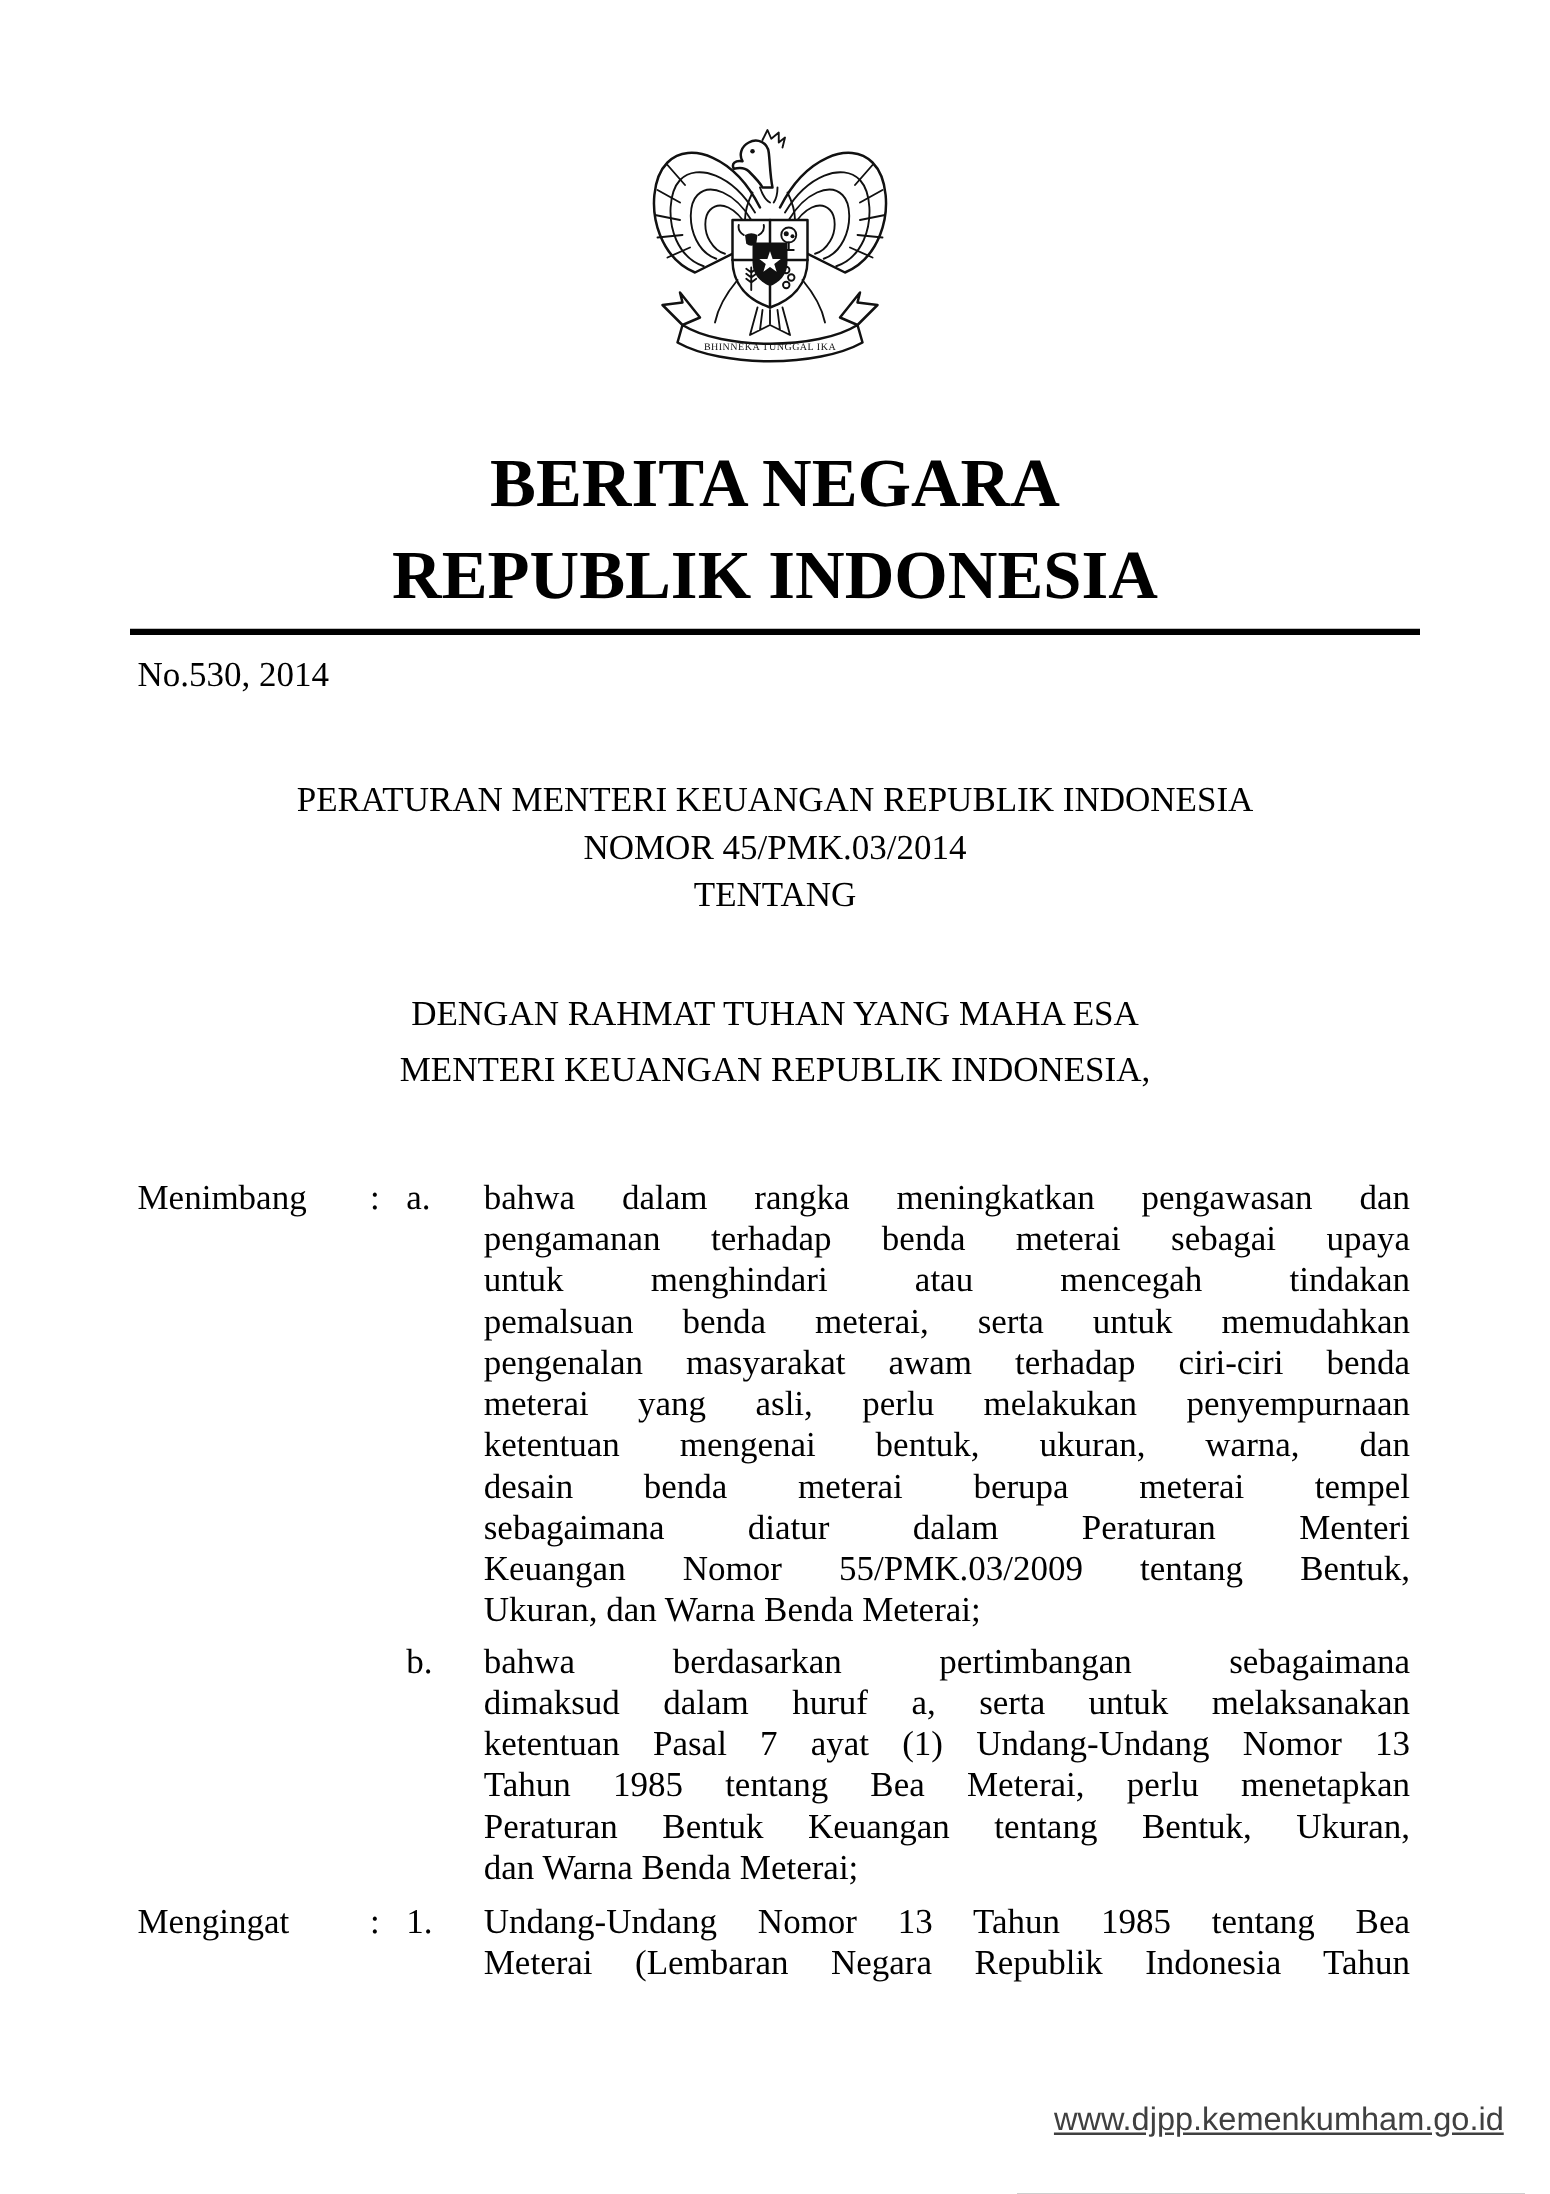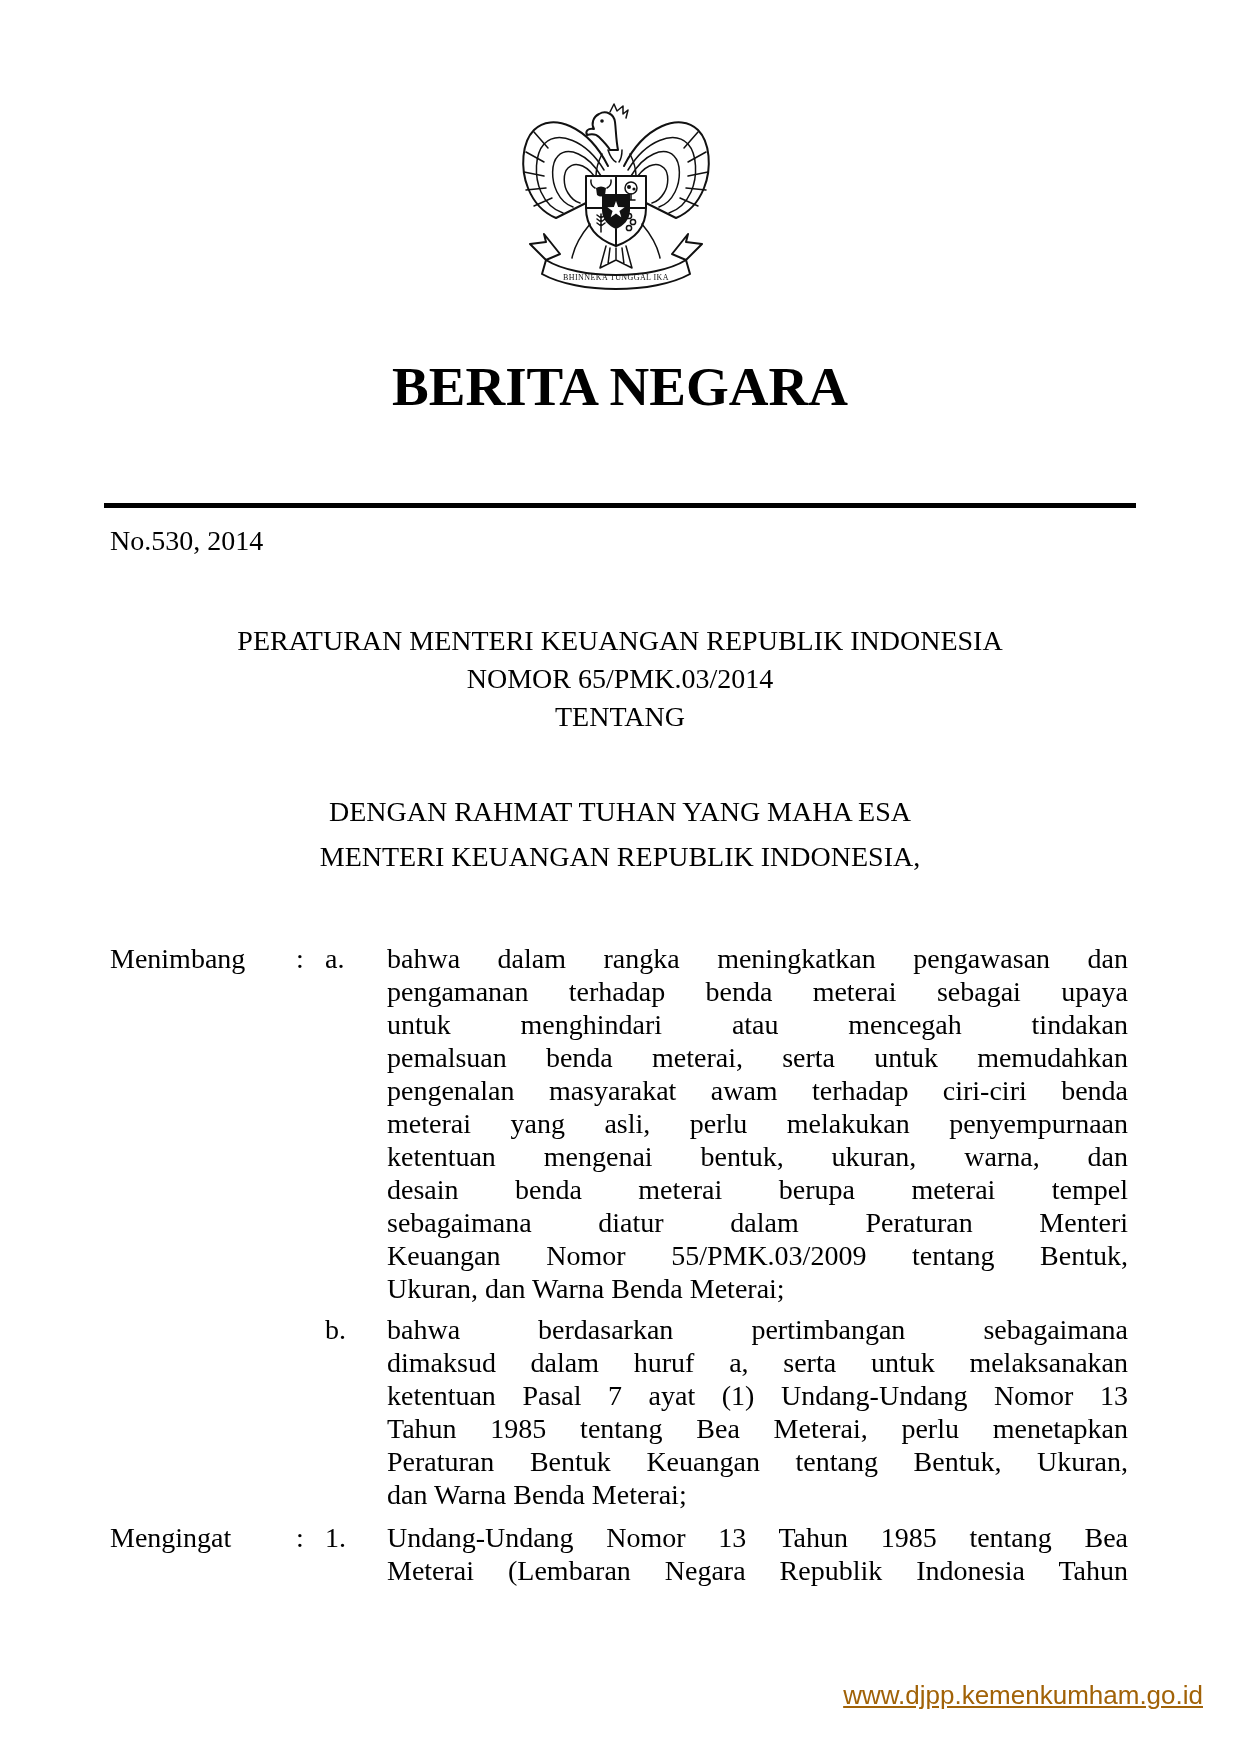--- a/index.html
+++ b/index.html
@@ -120,29 +120,30 @@
     <g>
       <path class="wt" d="M28,164 L12,148 L28,146 L26,138 L42,158 Z"></path>
       <path class="wt" d="M168,164 L184,148 L168,146 L170,138 L154,158 Z"></path>
       <path class="wt" d="M28,164 C60,184 136,184 168,164 L172,178 C136,198 60,198 24,178 Z"></path>
       <text x="98" y="184" text-anchor="middle" font-size="8" letter-spacing="0.4" font-family="Liberation Serif, serif" fill="#111">BHINNEKA TUNGGAL IKA</text>
     </g>
   </svg>
 
   <div id="masthead" class="abs">
     <div>BERITA NEGARA</div>
+    <div>REPUBLIK INDONESIA</div>
   </div>
 
   <div id="rule" class="abs"></div>
 
   <div id="issue-no" class="abs">No.530, 2014</div>
 
   <div id="title-block" class="abs">
     <div>PERATURAN MENTERI KEUANGAN REPUBLIK INDONESIA</div>
-    <div>NOMOR 65/PMK.03/2014</div>
+    <div>NOMOR 45/PMK.03/2014</div>
     <div>TENTANG</div>
   </div>
 
   <div id="preamble" class="abs">
     <div>DENGAN RAHMAT TUHAN YANG MAHA ESA</div>
     <div>MENTERI KEUANGAN REPUBLIK INDONESIA,</div>
   </div>
 
   <div id="body-block" class="abs">
 
@@ -184,15 +185,15 @@
       <div>:</div>
       <div>1.</div>
       <div>
         <div class="jline">Undang-Undang Nomor 13 Tahun 1985 tentang Bea</div>
         <div class="jline">Meterai (Lembaran Negara Republik Indonesia Tahun</div>
       </div>
     </div>
 
   </div>
 
-  <a id="footer-link" class="abs" style="color: #a16207;">www.djpp.kemenkumham.go.id</a>
+  <a id="footer-link" class="abs" style="color: #404040;">www.djpp.kemenkumham.go.id</a>
 
 </div>
 
 </body></html>

